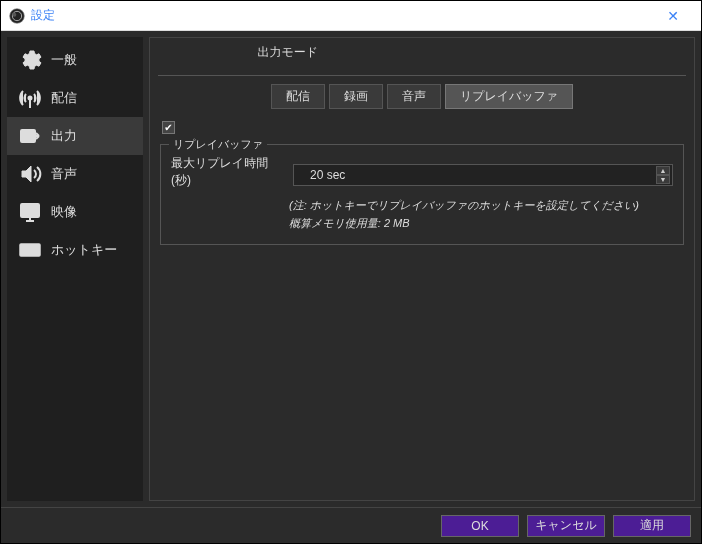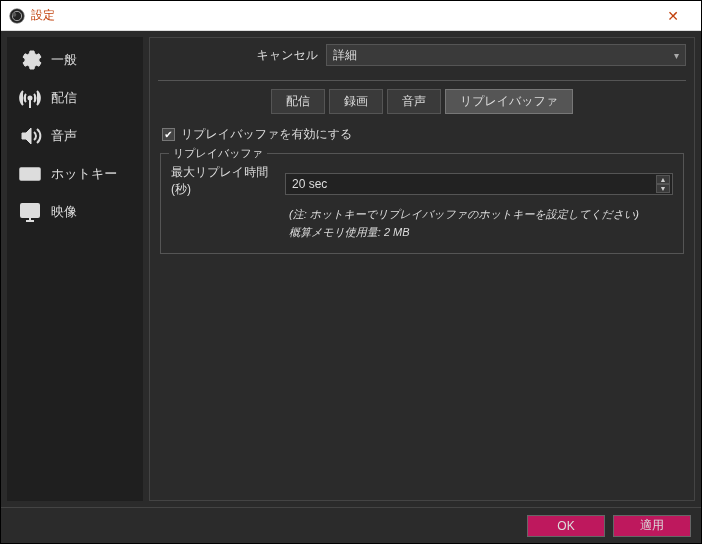--- a/index.html
+++ b/index.html
@@ -1,18 +1,18 @@
 <!DOCTYPE html>
 <html><head>
 <meta charset="utf-8">
 <style>
   * { box-sizing: border-box; margin: 0; padding: 0; font-family: "Meiryo", "Yu Gothic", sans-serif; }
   body { background: #fff; width: 702px; height: 544px; overflow: hidden; }
   .window { width: 702px; height: 544px; background: #2b2b2b; display: flex; flex-direction: column; border: 1px solid #000; }
-  .titlebar { height: 30px; background: #fff; color: #c2410c; display: flex; align-items: center; padding: 0 8px; font-size: 12px; border-bottom: 1px solid #ddd; }
+  .titlebar { height: 30px; background: #fff; color: #3b82f6; display: flex; align-items: center; padding: 0 8px; font-size: 12px; border-bottom: 1px solid #ddd; }
   .titlebar .obs-icon { width: 16px; height: 16px; margin-right: 6px; }
   .titlebar .title { flex: 1; }
   .titlebar .close { width: 40px; text-align: center; font-size: 14px; cursor: pointer; }
   .body { flex: 1; display: flex; background: #2b2b2b; padding: 6px; gap: 6px; min-height: 0; }
   .sidebar { width: 136px; background: #1f1f1f; display: flex; flex-direction: column; padding-top: 4px; }
   .side-item { display: flex; align-items: center; gap: 8px; padding: 6px 10px; color: #ddd; font-size: 13px; cursor: pointer; }
   .side-item.selected { background: #3a3a3a; }
   .side-item .icon { width: 26px; height: 26px; display: flex; align-items: center; justify-content: center; }
   .side-item .icon svg { width: 24px; height: 24px; fill: #ddd; stroke: #ddd; }
   .main { flex: 1; background: #2b2b2b; display: flex; flex-direction: column; border: 1px solid #444; padding: 6px 8px 8px 8px; min-height: 0; }
@@ -21,28 +21,28 @@
   .select { flex: 1; background: #3a3a3a; color: #ddd; border: 1px solid #555; font-size: 12px; height: 22px; display:flex; align-items:center; padding: 0 6px; position: relative; }
   .select .caret { position:absolute; right:6px; top:50%; transform:translateY(-50%); font-size:10px; color:#aaa; }
   .divider { border-top: 1px solid #555; margin: 4px 0 8px 0; }
   .tabs { display: flex; justify-content: center; gap: 4px; margin-bottom: 10px; }
   .tab { background: #3a3a3a; color: #ddd; font-size: 12px; padding: 3px 14px; border: 1px solid #555; cursor: pointer; }
   .tab.active { background: #555; border-color: #777; }
   .chk-row { display: flex; align-items: center; gap: 6px; font-size: 12px; color: #ddd; margin: 2px 0 10px 4px; }
   .chk { width: 13px; height: 13px; background: #444; border: 1px solid #777; display:flex; align-items:center; justify-content:center; font-size:10px; color:#fff; }
   .group { border: 1px solid #555; padding: 10px 10px 12px 10px; position: relative; margin: 0 2px; }
   .group .legend { position: absolute; top: -8px; left: 8px; background: #2b2b2b; color: #ddd; font-size: 11px; padding: 0 4px; }
-  .replay-row { display: flex; align-items: center; gap: 4px; }
+  .replay-row { display: flex; align-items: center; gap: 12px; }
   .replay-row .rlbl { width: 110px; text-align: left; color: #ddd; font-size: 12px; }
-  .spin { flex: 1; background: #222; color: #ddd; border: 1px solid #555; height: 22px; display:flex; align-items:center; padding:0 6px; font-size:12px; position:relative;margin-top:6px; }
+  .spin { flex: 1; background: #222; color: #ddd; border: 1px solid #555; height: 22px; display:flex; align-items:center; padding:0 16px; font-size:12px; position:relative;margin-top:6px; }
   .spin .stepper { position:absolute; right:2px; top:1px; bottom:1px; width:14px; display:flex; flex-direction:column; }
   .spin .stepper div { flex:1; background:#3a3a3a; border:1px solid #555; font-size:7px; color:#ccc; display:flex; align-items:center; justify-content:center; line-height:1; }
   .notes { color: #ddd; font-size: 11px; text-align: left; margin-top: 8px; padding-left: 118px; line-height: 1.6; font-style: italic; }
   .footer { height: 36px; background: #2b2b2b; display: flex; justify-content: flex-end; align-items: center; gap: 8px; padding: 0 10px; border-top: 1px solid #444; }
-  .btn { width: 78px; height: 22px; background: #be185d; color: #ddd; border: 1px solid #666; font-size: 12px; display:flex; align-items:center; justify-content:center; cursor:pointer; }
+  .btn { width: 78px; height: 22px; background: #4c1d95; color: #ddd; border: 1px solid #666; font-size: 12px; display:flex; align-items:center; justify-content:center; cursor:pointer; }
 </style>
 </head>
 <body>
 
 <div class="window">
 
   <div class="titlebar">
     <span class="obs-icon">
       <svg viewBox="0 0 24 24">
           <circle cx="12" cy="12" r="11" fill="#222" stroke="#888" stroke-width="1"></circle>
@@ -68,80 +68,84 @@
       <div class="side-item">
         <span class="icon">
             <svg viewBox="0 0 24 24" fill="none" stroke="#ddd" stroke-width="2">
               <path d="M5 5a10 10 0 000 14M8 8a6 6 0 000 8M19 5a10 10 0 010 14M16 8a6 6 0 010 8"></path>
               <circle cx="12" cy="12" r="1.5" fill="#ddd"></circle>
               <line x1="12" y1="13" x2="12" y2="22"></line>
             </svg>
           </span>
         <span>配信</span>
       </div>
+      <div class="side-item selected">
+        <span class="icon">
+            <svg viewBox="0 0 24 24" fill="none" stroke="#ddd" stroke-width="2">
+              <rect x="3" y="6" width="14" height="12" rx="1"></rect>
+              <path d="M11 12h10m0 0l-3-3m3 3l-3 3"></path>
+            </svg>
+          </span>
+        <span>出力</span>
+      </div>
       <div class="side-item">
         <span class="icon">
             <svg viewBox="0 0 24 24" fill="#ddd">
               <path d="M4 9v6h4l5 5V4L8 9H4z"></path>
               <path fill="none" stroke="#ddd" stroke-width="2" d="M16 8a5 5 0 010 8M19 5a9 9 0 010 14"></path>
             </svg>
           </span>
         <span>音声</span>
+      </div>
+      <div class="side-item">
+        <span class="icon">
+            <svg viewBox="0 0 24 24" fill="none" stroke="#ddd" stroke-width="2">
+              <rect x="3" y="4" width="18" height="13" rx="1"></rect>
+              <line x1="8" y1="21" x2="16" y2="21"></line>
+              <line x1="12" y1="17" x2="12" y2="21"></line>
+            </svg>
+          </span>
+        <span>映像</span>
       </div>
       <div class="side-item">
         <span class="icon">
             <svg viewBox="0 0 24 24" fill="none" stroke="#ddd" stroke-width="1.5">
               <rect x="2" y="6" width="20" height="12" rx="1"></rect>
               <line x1="5" y1="9" x2="6" y2="9"></line>
               <line x1="8" y1="9" x2="9" y2="9"></line>
               <line x1="11" y1="9" x2="12" y2="9"></line>
               <line x1="14" y1="9" x2="15" y2="9"></line>
               <line x1="17" y1="9" x2="18" y2="9"></line>
               <line x1="5" y1="12" x2="6" y2="12"></line>
               <line x1="8" y1="12" x2="9" y2="12"></line>
               <line x1="11" y1="12" x2="12" y2="12"></line>
               <line x1="14" y1="12" x2="15" y2="12"></line>
               <line x1="17" y1="12" x2="18" y2="12"></line>
               <line x1="7" y1="15" x2="17" y2="15"></line>
             </svg>
           </span>
         <span>ホットキー</span>
       </div>
-      <div class="side-item">
-        <span class="icon">
-            <svg viewBox="0 0 24 24" fill="none" stroke="#ddd" stroke-width="2">
-              <rect x="3" y="4" width="18" height="13" rx="1"></rect>
-              <line x1="8" y1="21" x2="16" y2="21"></line>
-              <line x1="12" y1="17" x2="12" y2="21"></line>
-            </svg>
-          </span>
-        <span>映像</span>
-      </div>
     </div>
 
     <div class="main">
       <div class="row-mode">
-        <span class="lbl">キャンセル</span>
-        <div class="select">
-          <span>詳細</span>
-          <span class="caret">▾</span>
-        </div>
+        <span class="lbl">出力モード</span>
       </div>
       <div class="divider"></div>
 
       <div class="tabs">
         <div class="tab"><span>配信</span></div>
         <div class="tab"><span>録画</span></div>
         <div class="tab"><span>音声</span></div>
         <div class="tab active"><span>リプレイバッファ</span></div>
       </div>
 
       <div class="chk-row">
         <span class="chk">✔</span>
-        <span>リプレイバッファを有効にする</span>
       </div>
 
       <div class="group">
         <span class="legend">リプレイバッファ</span>
         <div class="replay-row">
           <span class="rlbl">最大リプレイ時間 (秒)</span>
           <div class="spin">
             <span>20 sec</span>
             <div class="stepper">
               <div>▲</div>
@@ -156,17 +160,20 @@
       </div>
     </div>
 
   </div>
 
   <div class="footer">
     <div class="btn">
         <span>OK</span>
       </div>
     <div class="btn">
+        <span>キャンセル</span>
+      </div>
+    <div class="btn">
         <span>適用</span>
       </div>
   </div>
 
 </div>
 
 </body></html>

